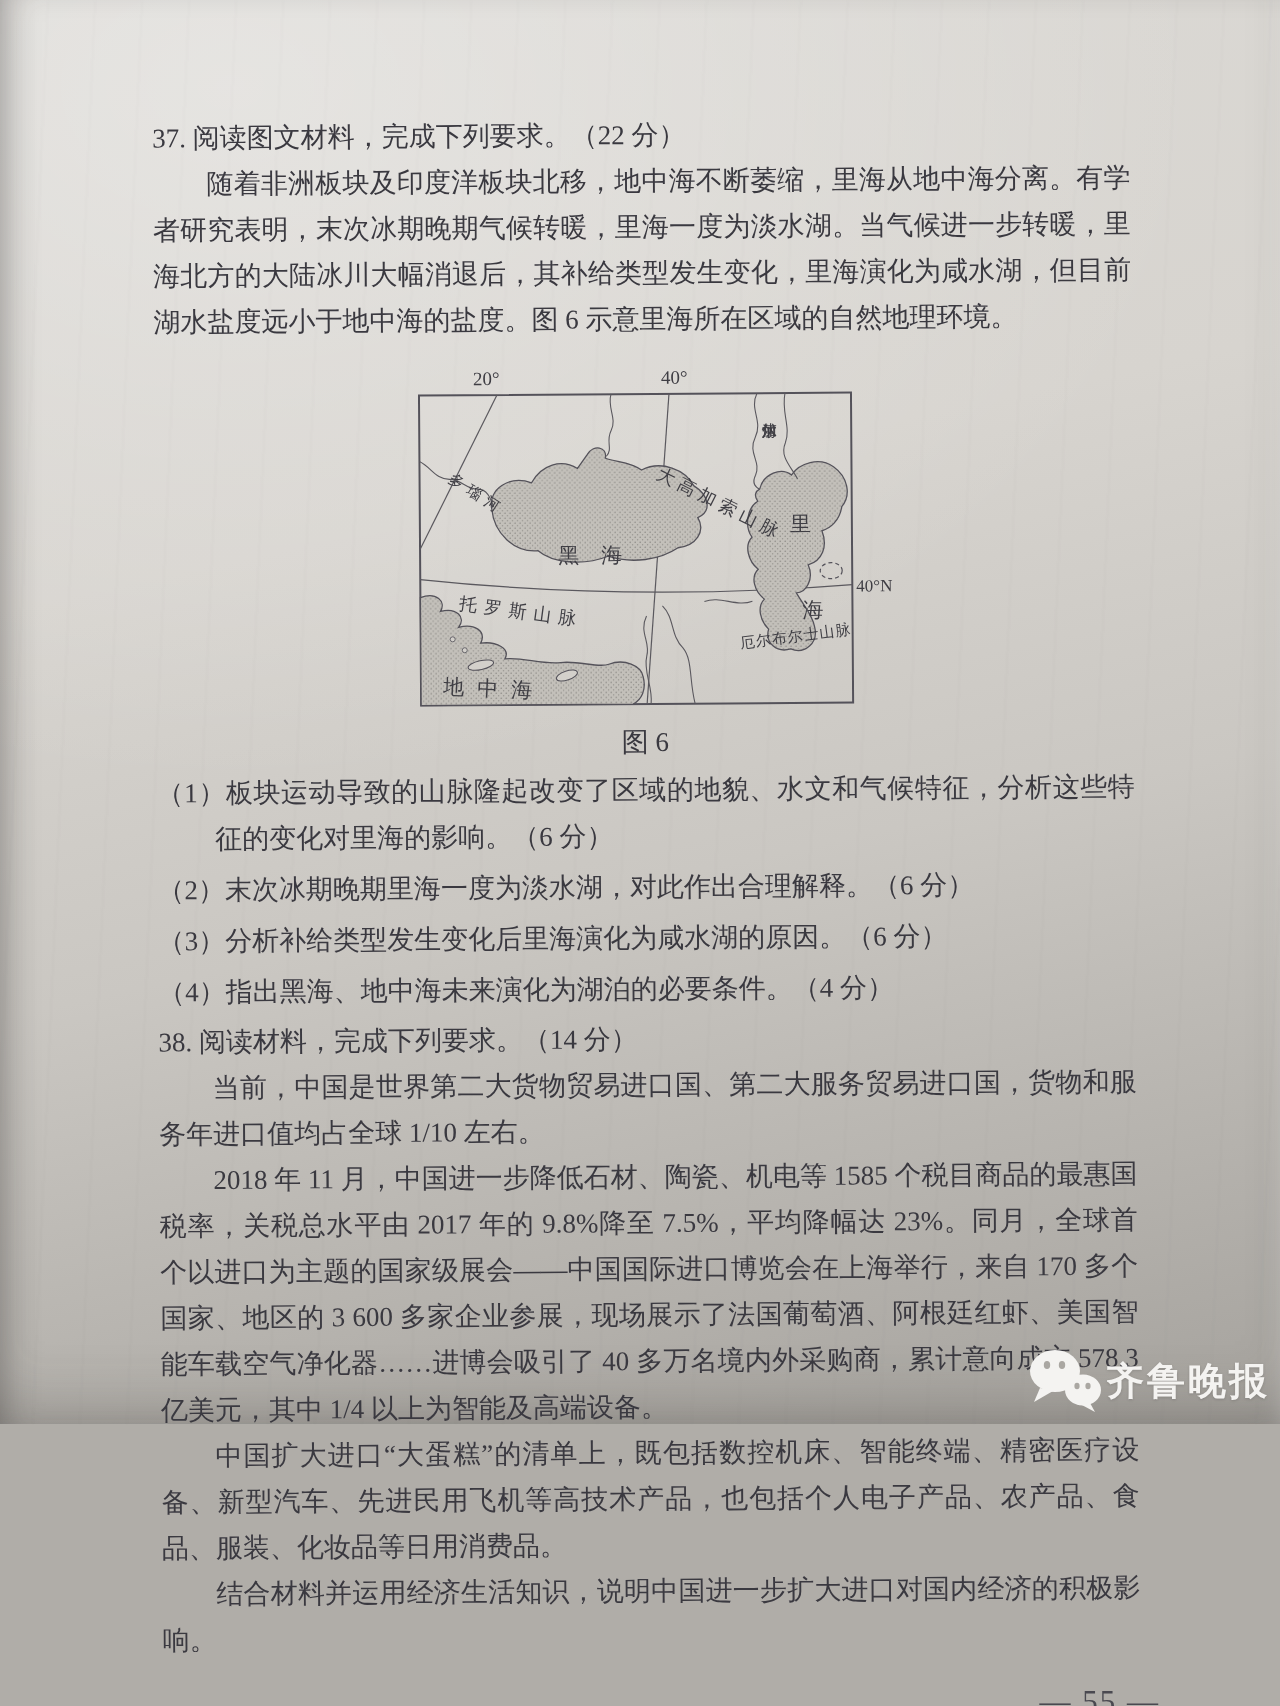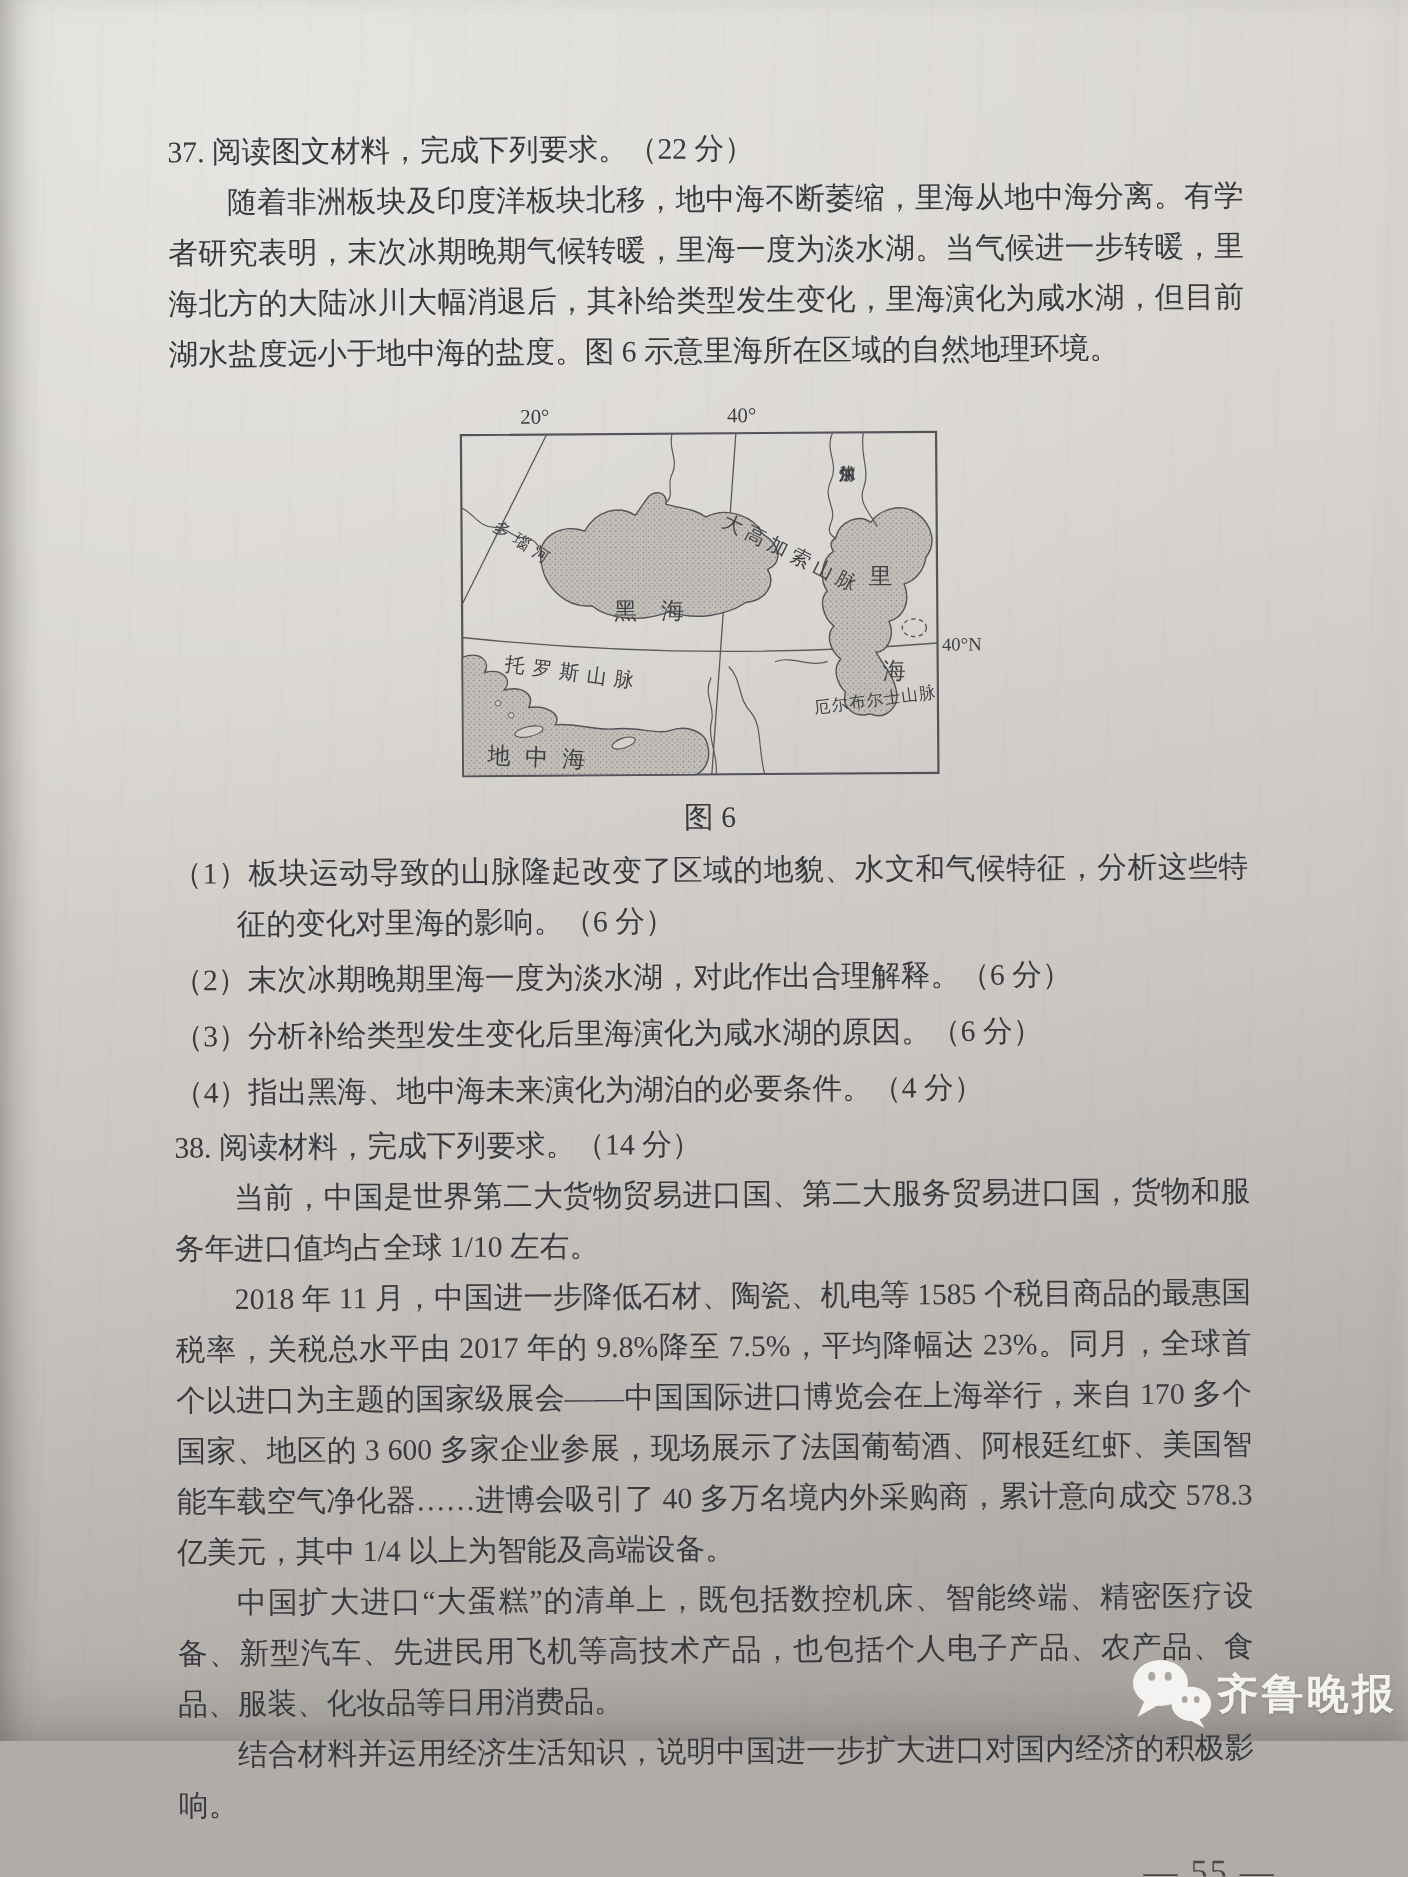--- a/index.html
+++ b/index.html
@@ -1,21 +1,21 @@
 <!DOCTYPE html>
 <html><head>
 <meta charset="utf-8">
 <style>
   html,body{margin:0;padding:0;}
   body{
     width:1280px;height:1706px;overflow:hidden;background:#b0ada8;
     font-family:"Liberation Serif","DejaVu Serif",serif;
   }
   .photo{
-    position:relative;width:1280px;height:1583px;
+    position:relative;width:1280px;height:1424px;
     background:
       radial-gradient(140% 90% at 18% 6%, rgba(255,255,255,.30), rgba(255,255,255,0) 55%),
       linear-gradient(168deg,#dcdad6 0%,#d7d4cf 36%,#cac7c2 60%,#b4b1ac 84%,#a5a29d 100%);
     box-shadow:
       inset 24px 0 36px -22px rgba(40,38,36,.38),
       inset -14px 0 26px -18px rgba(255,255,255,.30),
       inset 0 -44px 64px -32px rgba(60,58,55,.28);
     color:#3a3940;
   }
   .ghost{

